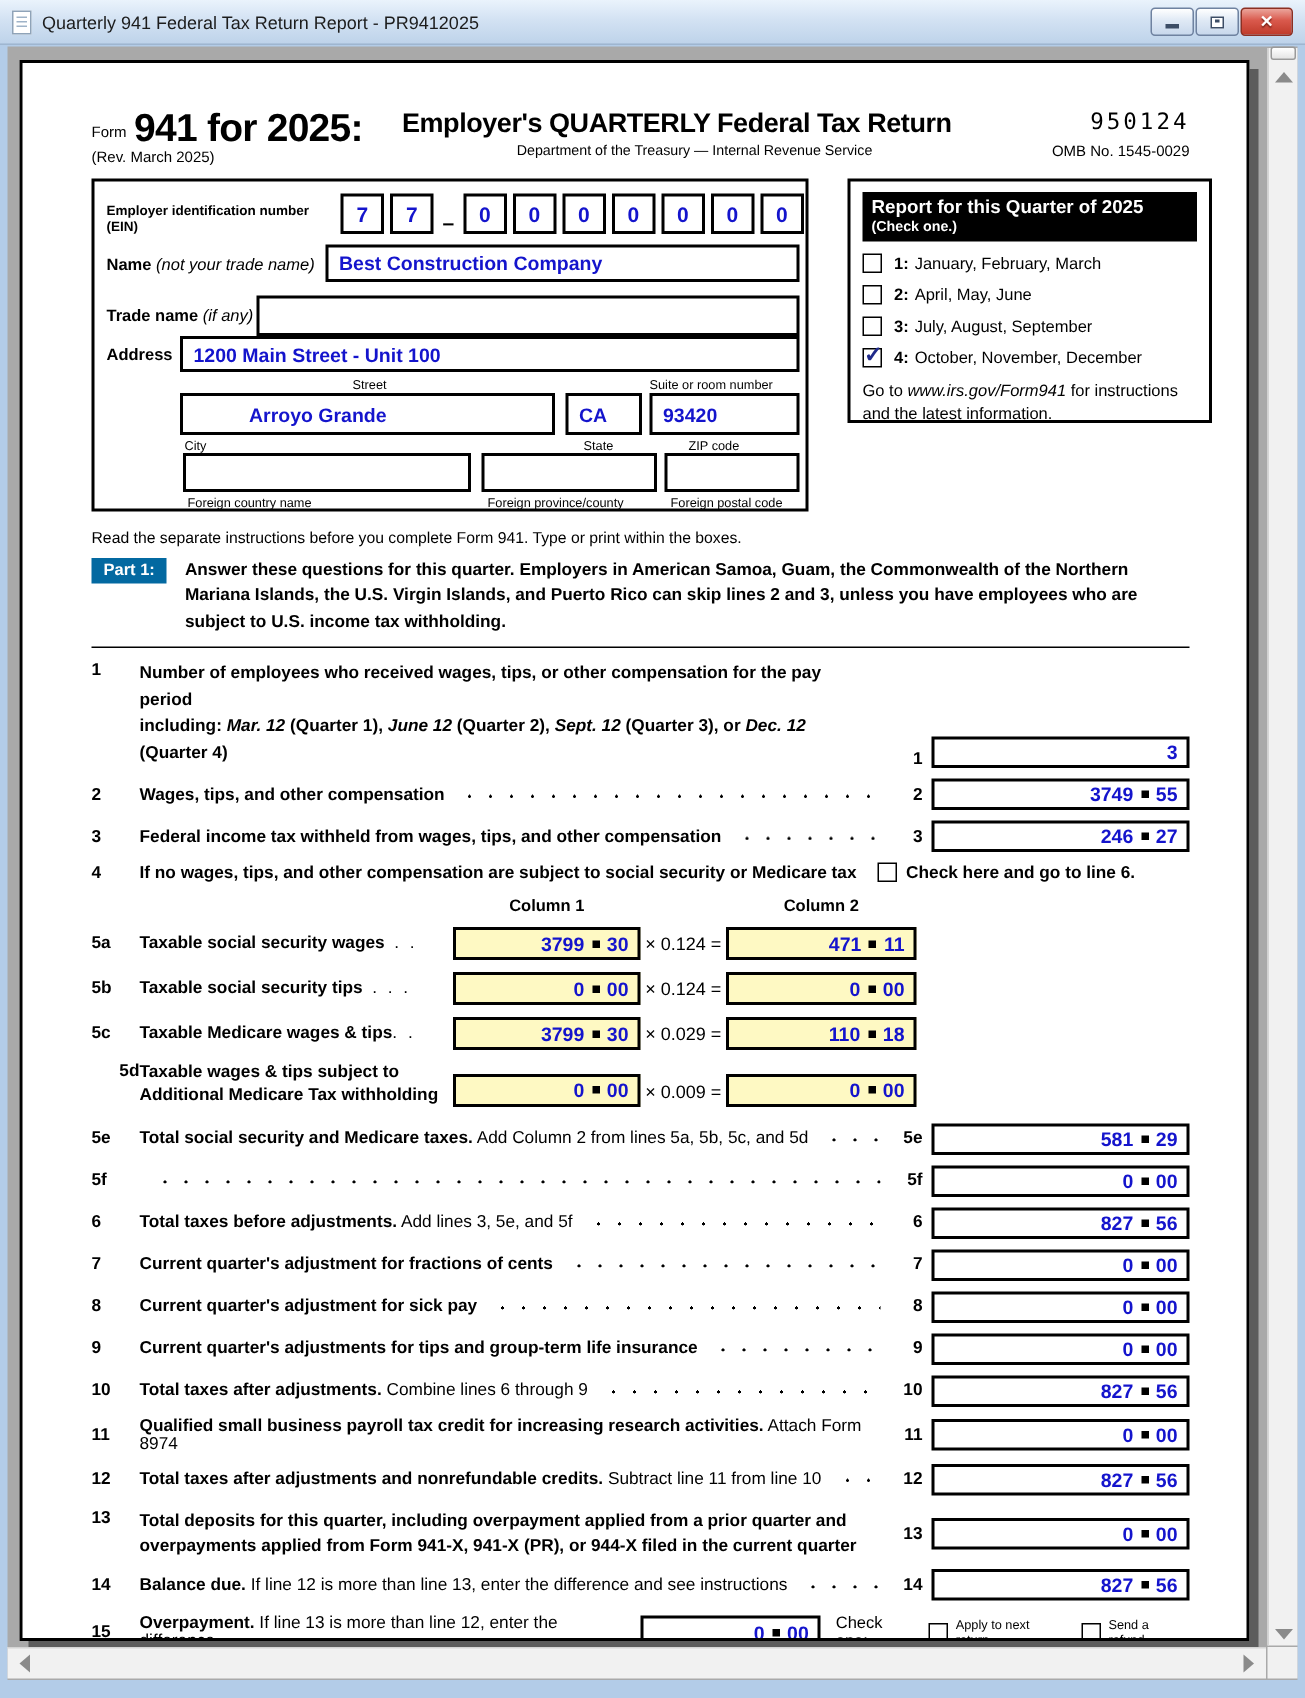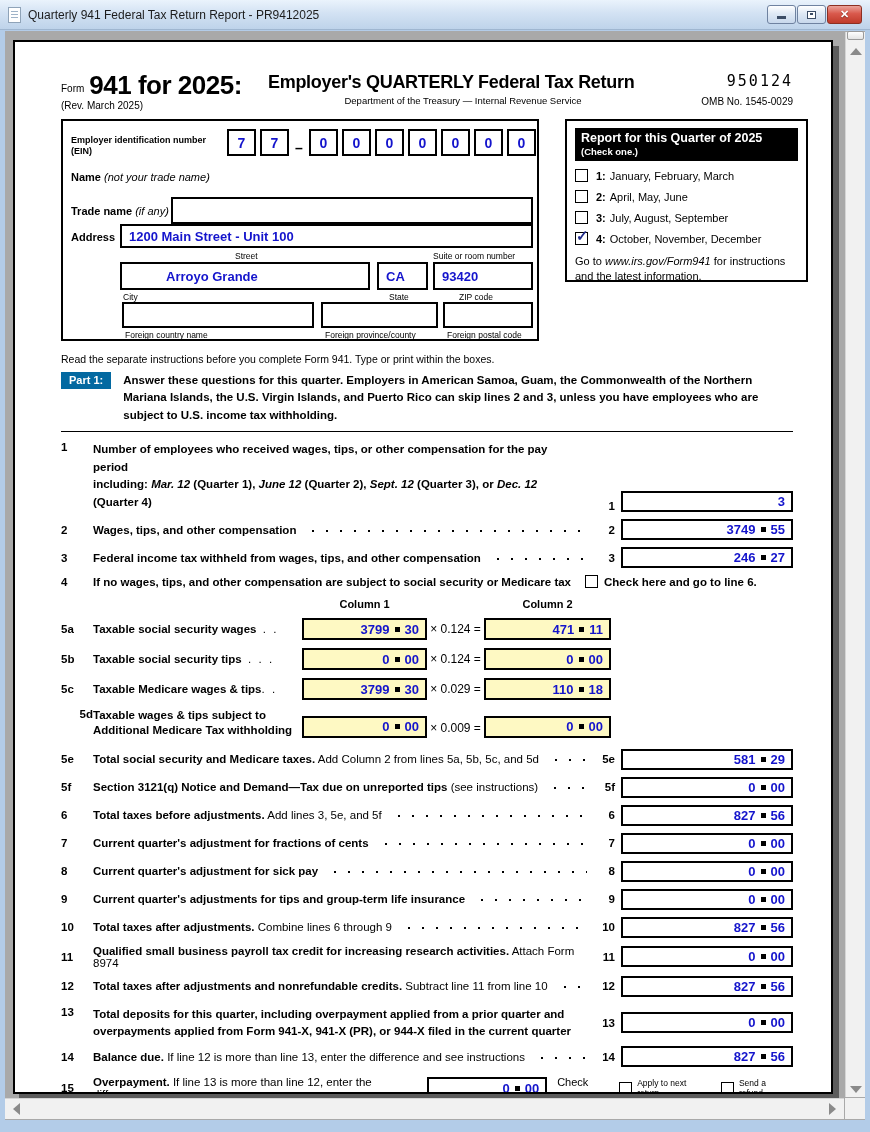--- a/index.html
+++ b/index.html
@@ -167,20 +167,21 @@
           <span class="ein-cell blue">0</span>
           <span class="ein-cell blue">0</span>
           <span class="ein-cell blue">0</span>
           <span class="ein-cell blue">0</span>
           <span class="ein-cell blue">0</span>
         </div>
 
         <div style="position:absolute; left:8px; top:50px;">
           <span class="lbl-b">Name </span><span class="lbl-i">(not your trade name)</span>
         </div>
+        <div class="fld blue" style="left:154px; top:42px; width:316px; height:25px;">Best Construction Company</div>
 
         <div style="position:absolute; left:8px; top:84px;">
           <span class="lbl-b">Trade name </span><span class="lbl-i">(if any)</span>
         </div>
         <div class="fld blue" style="left:108px; top:76px; width:362px; height:27px;"></div>
 
         <div class="lbl-b" style="position:absolute; left:8px; top:110px;">Address</div>
         <div class="fld blue" style="left:57px; top:103px; width:413px; height:24px;">1200 Main Street - Unit 100</div>
         <span class="sublbl" style="left:60px; top:148px;">Number</span>
         <span class="sublbl" style="left:172px; top:130px;">Street</span>
@@ -366,21 +367,20 @@
       <span class="rnum">5e</span>
       <span class="vbox">
           <span class="blue">581</span>
           <span class="sq"></span>
           <span class="blue">29</span>
         </span>
     </div>
 
     <div class="row">
       <span class="lnum">5f</span>
-      <span class="ltext"><span>Section 3121(q) Notice and Demand—Tax due on unreported tips</span><span class="rest"> (see instructions)</span></span>
       <span class="leader"></span>
       <span class="rnum">5f</span>
       <span class="vbox">
           <span class="blue">0</span>
           <span class="sq"></span>
           <span class="blue">00</span>
         </span>
     </div>
 
     <div class="row">

